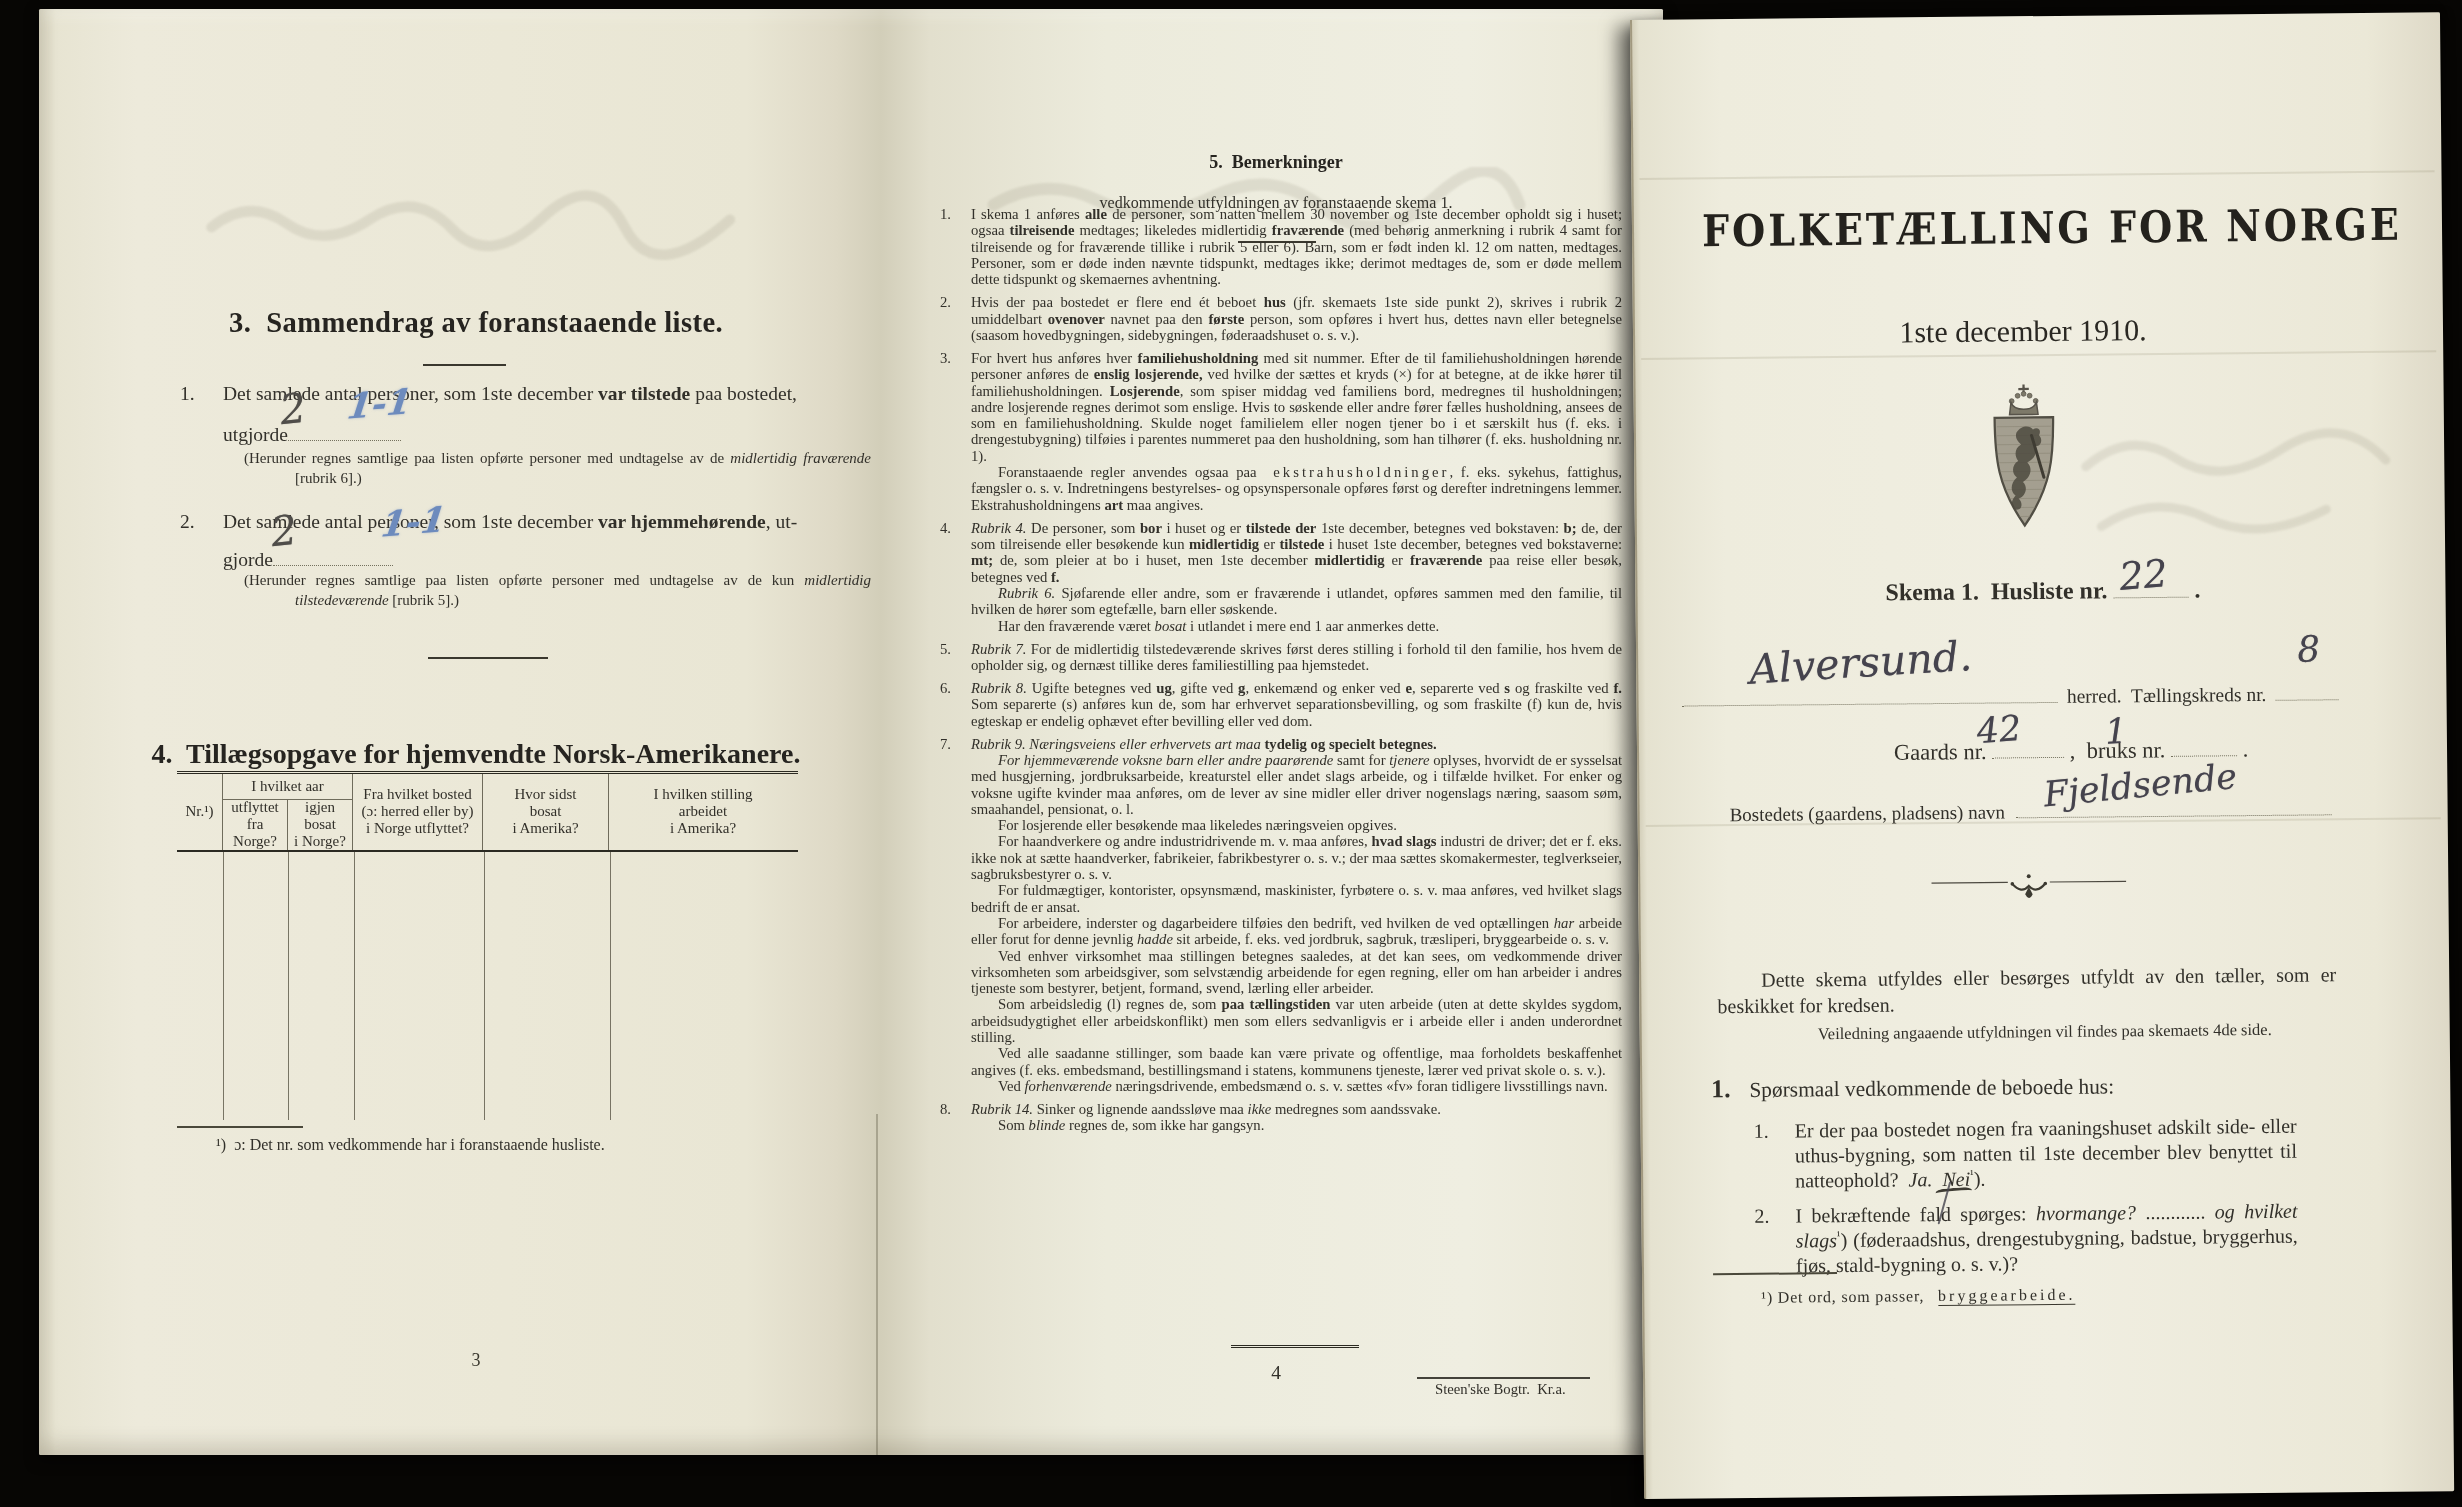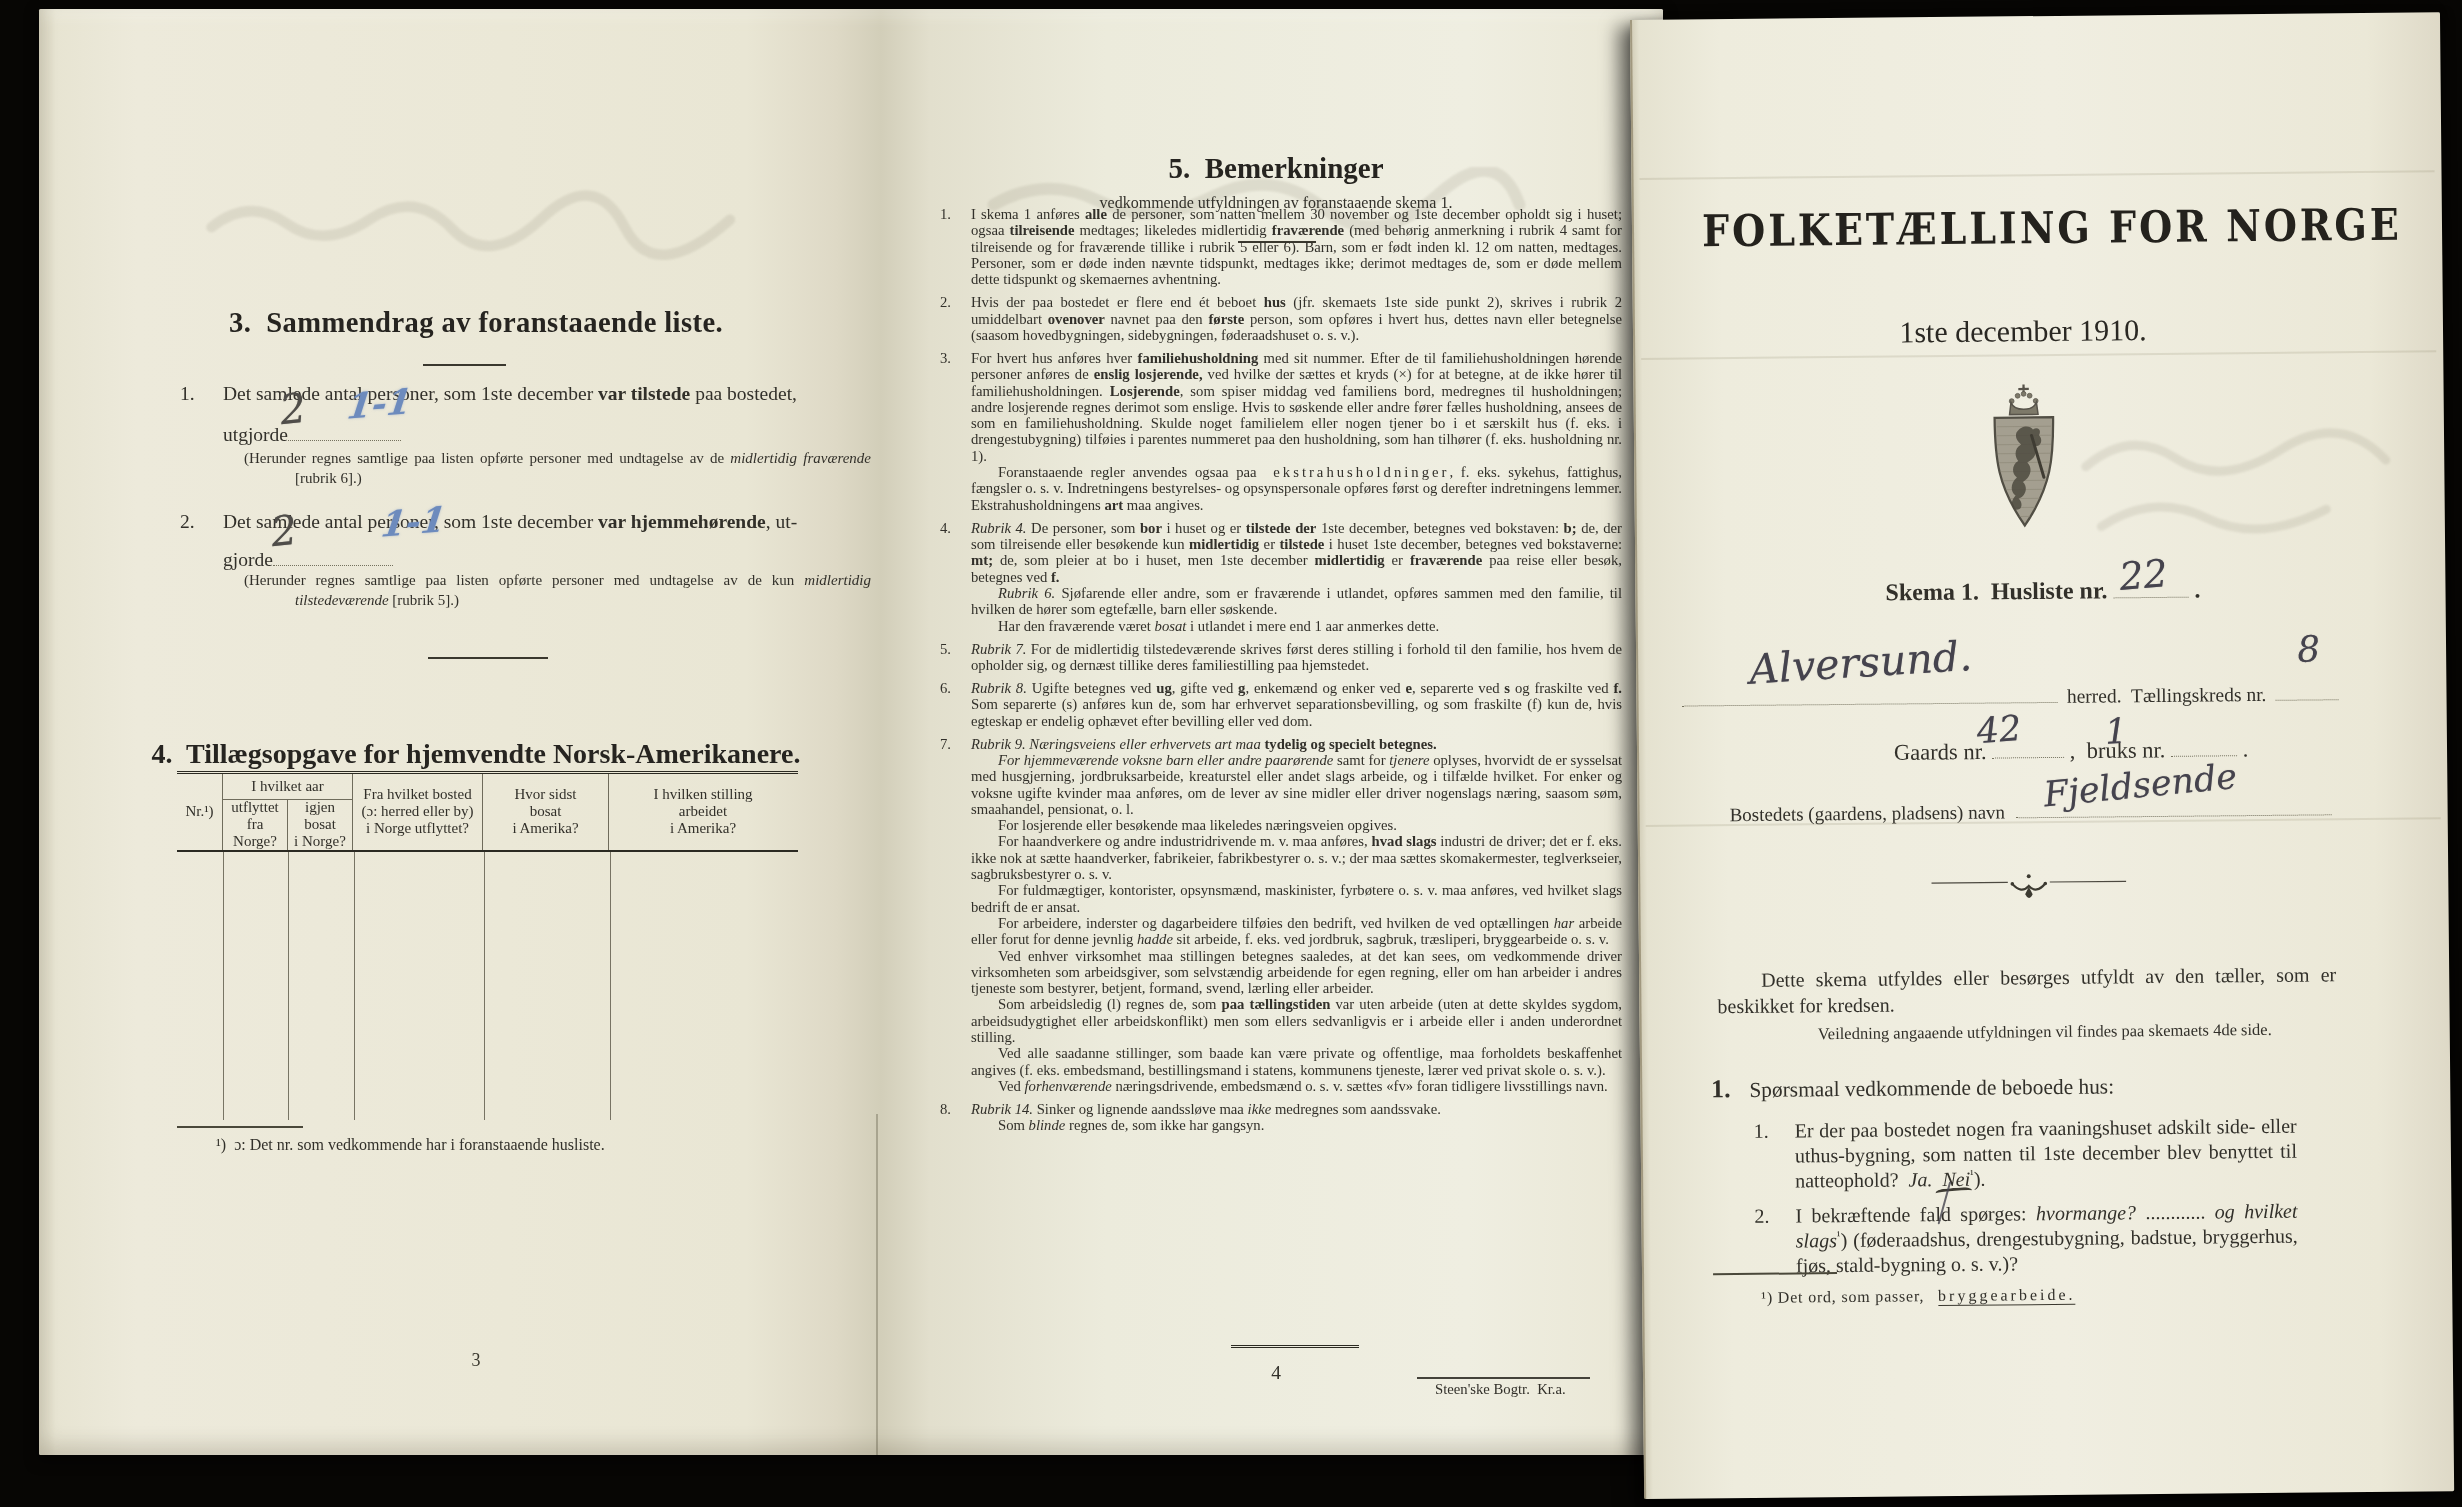--- a/index.html
+++ b/index.html
@@ -61,21 +61,21 @@
   .hc-c5{grid-column:6;grid-row:1/3;border-right:none;}
   .s4body{position:relative;height:268px;}
   .vline{position:absolute;top:0;height:268px;width:0.8px;background:rgba(70,66,50,.7);}
   .rline{position:absolute;left:0;right:0;height:0.8px;
          background:repeating-linear-gradient(90deg,rgba(80,76,58,.6) 0 12px,rgba(80,76,58,.15) 12px 16.5px);}
   .fnrule{top:1117px;left:47px;width:126px;height:1.5px;background:#4a483a;}
   .lfootnote{top:1127px;left:86px;font-size:16px;}
   .pgnum{font-size:18px;color:#3a382e;}
   
   .mp{position:absolute;left:876px;top:0;width:722px;height:100%;}
-  .mph{top:143px;font-size:29px;font-weight:bold;color:#262420;}
+  .mph{top:143px;font-size:18px;font-weight:bold;color:#262420;}
   .mpsub{top:185px;font-size:16px;}
   .mprule{top:232px;left:323px;width:78px;height:1.5px;background:#3a382e;}
   .mitems{position:absolute;top:197px;left:19px;width:688px;font-size:14.7px;line-height:16.3px;}
   .mi{position:relative;padding-left:37px;margin-bottom:6.8px;}
   .mi-num{position:absolute;left:6px;top:0;}
   .mi-p{margin:0;text-align:justify;}
   .mi-p.ind{text-indent:27px;}
   .endrule{top:1336px;left:316px;width:128px;border-top:3px double #2b2a22;height:0;background:none;}
   .mpg{top:1353px;font-size:19.5px;}
   .prrule{top:1368px;left:502px;width:173px;height:1.5px;background:#44423a;}

